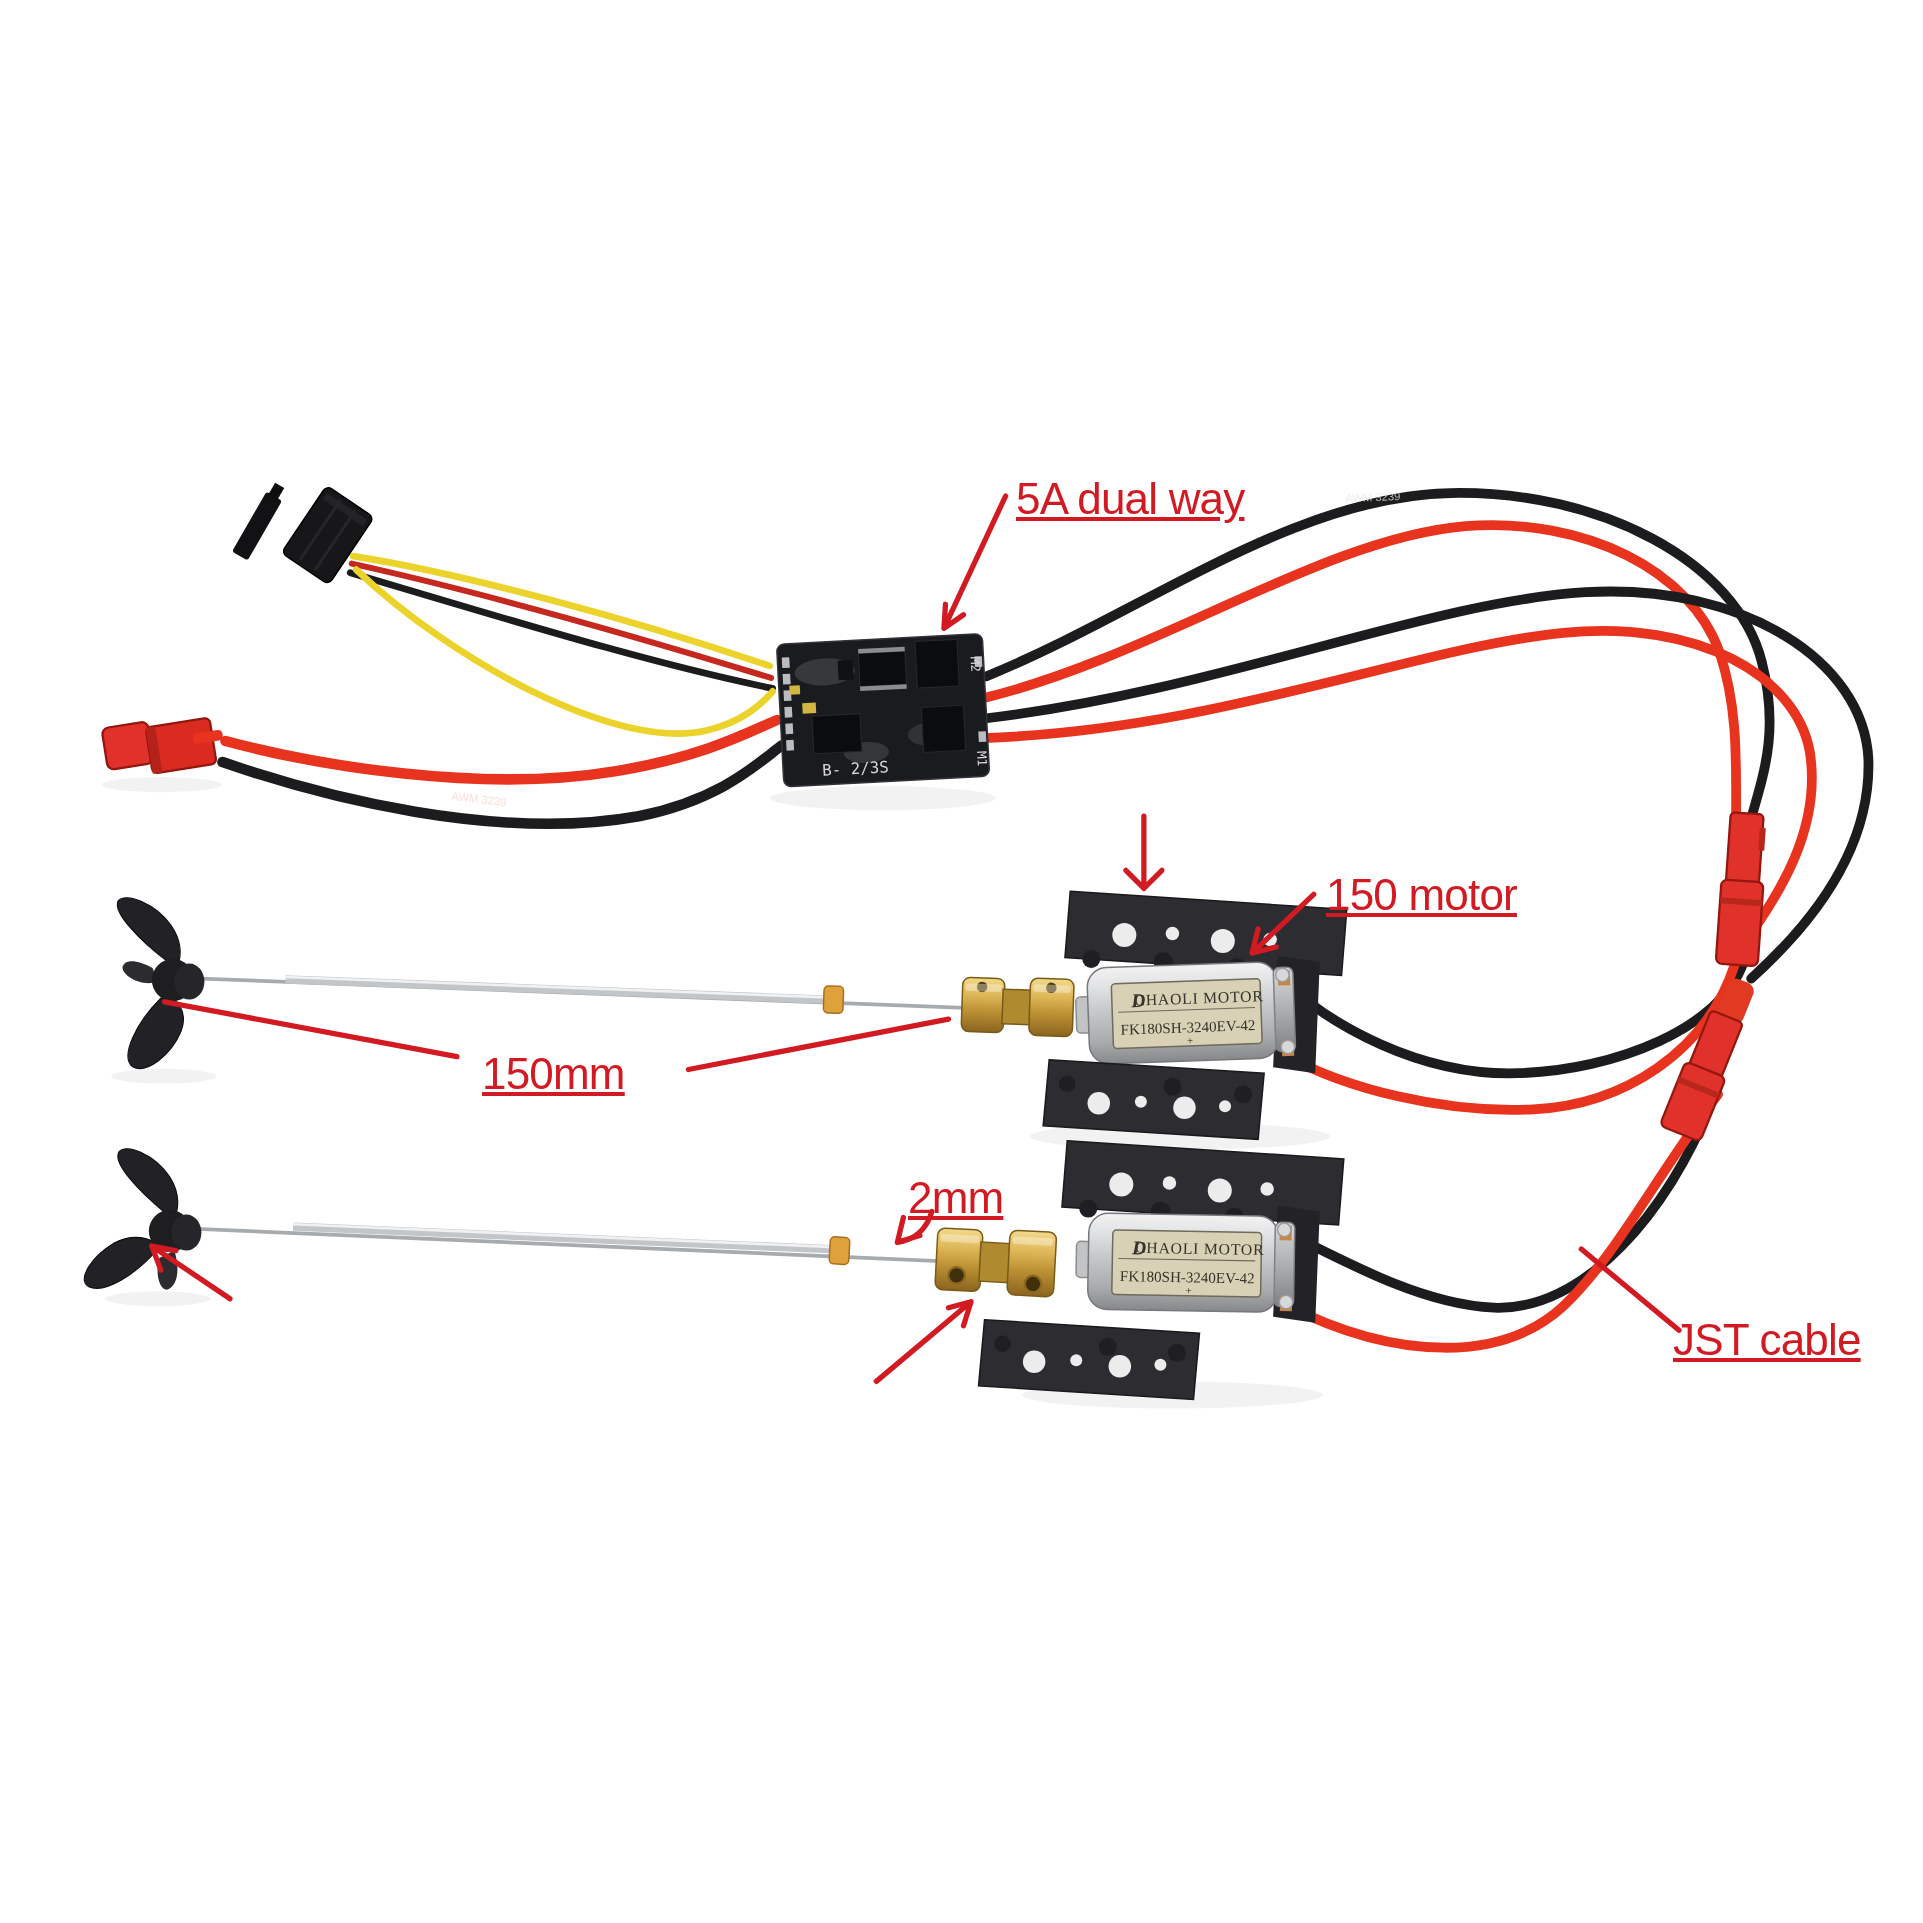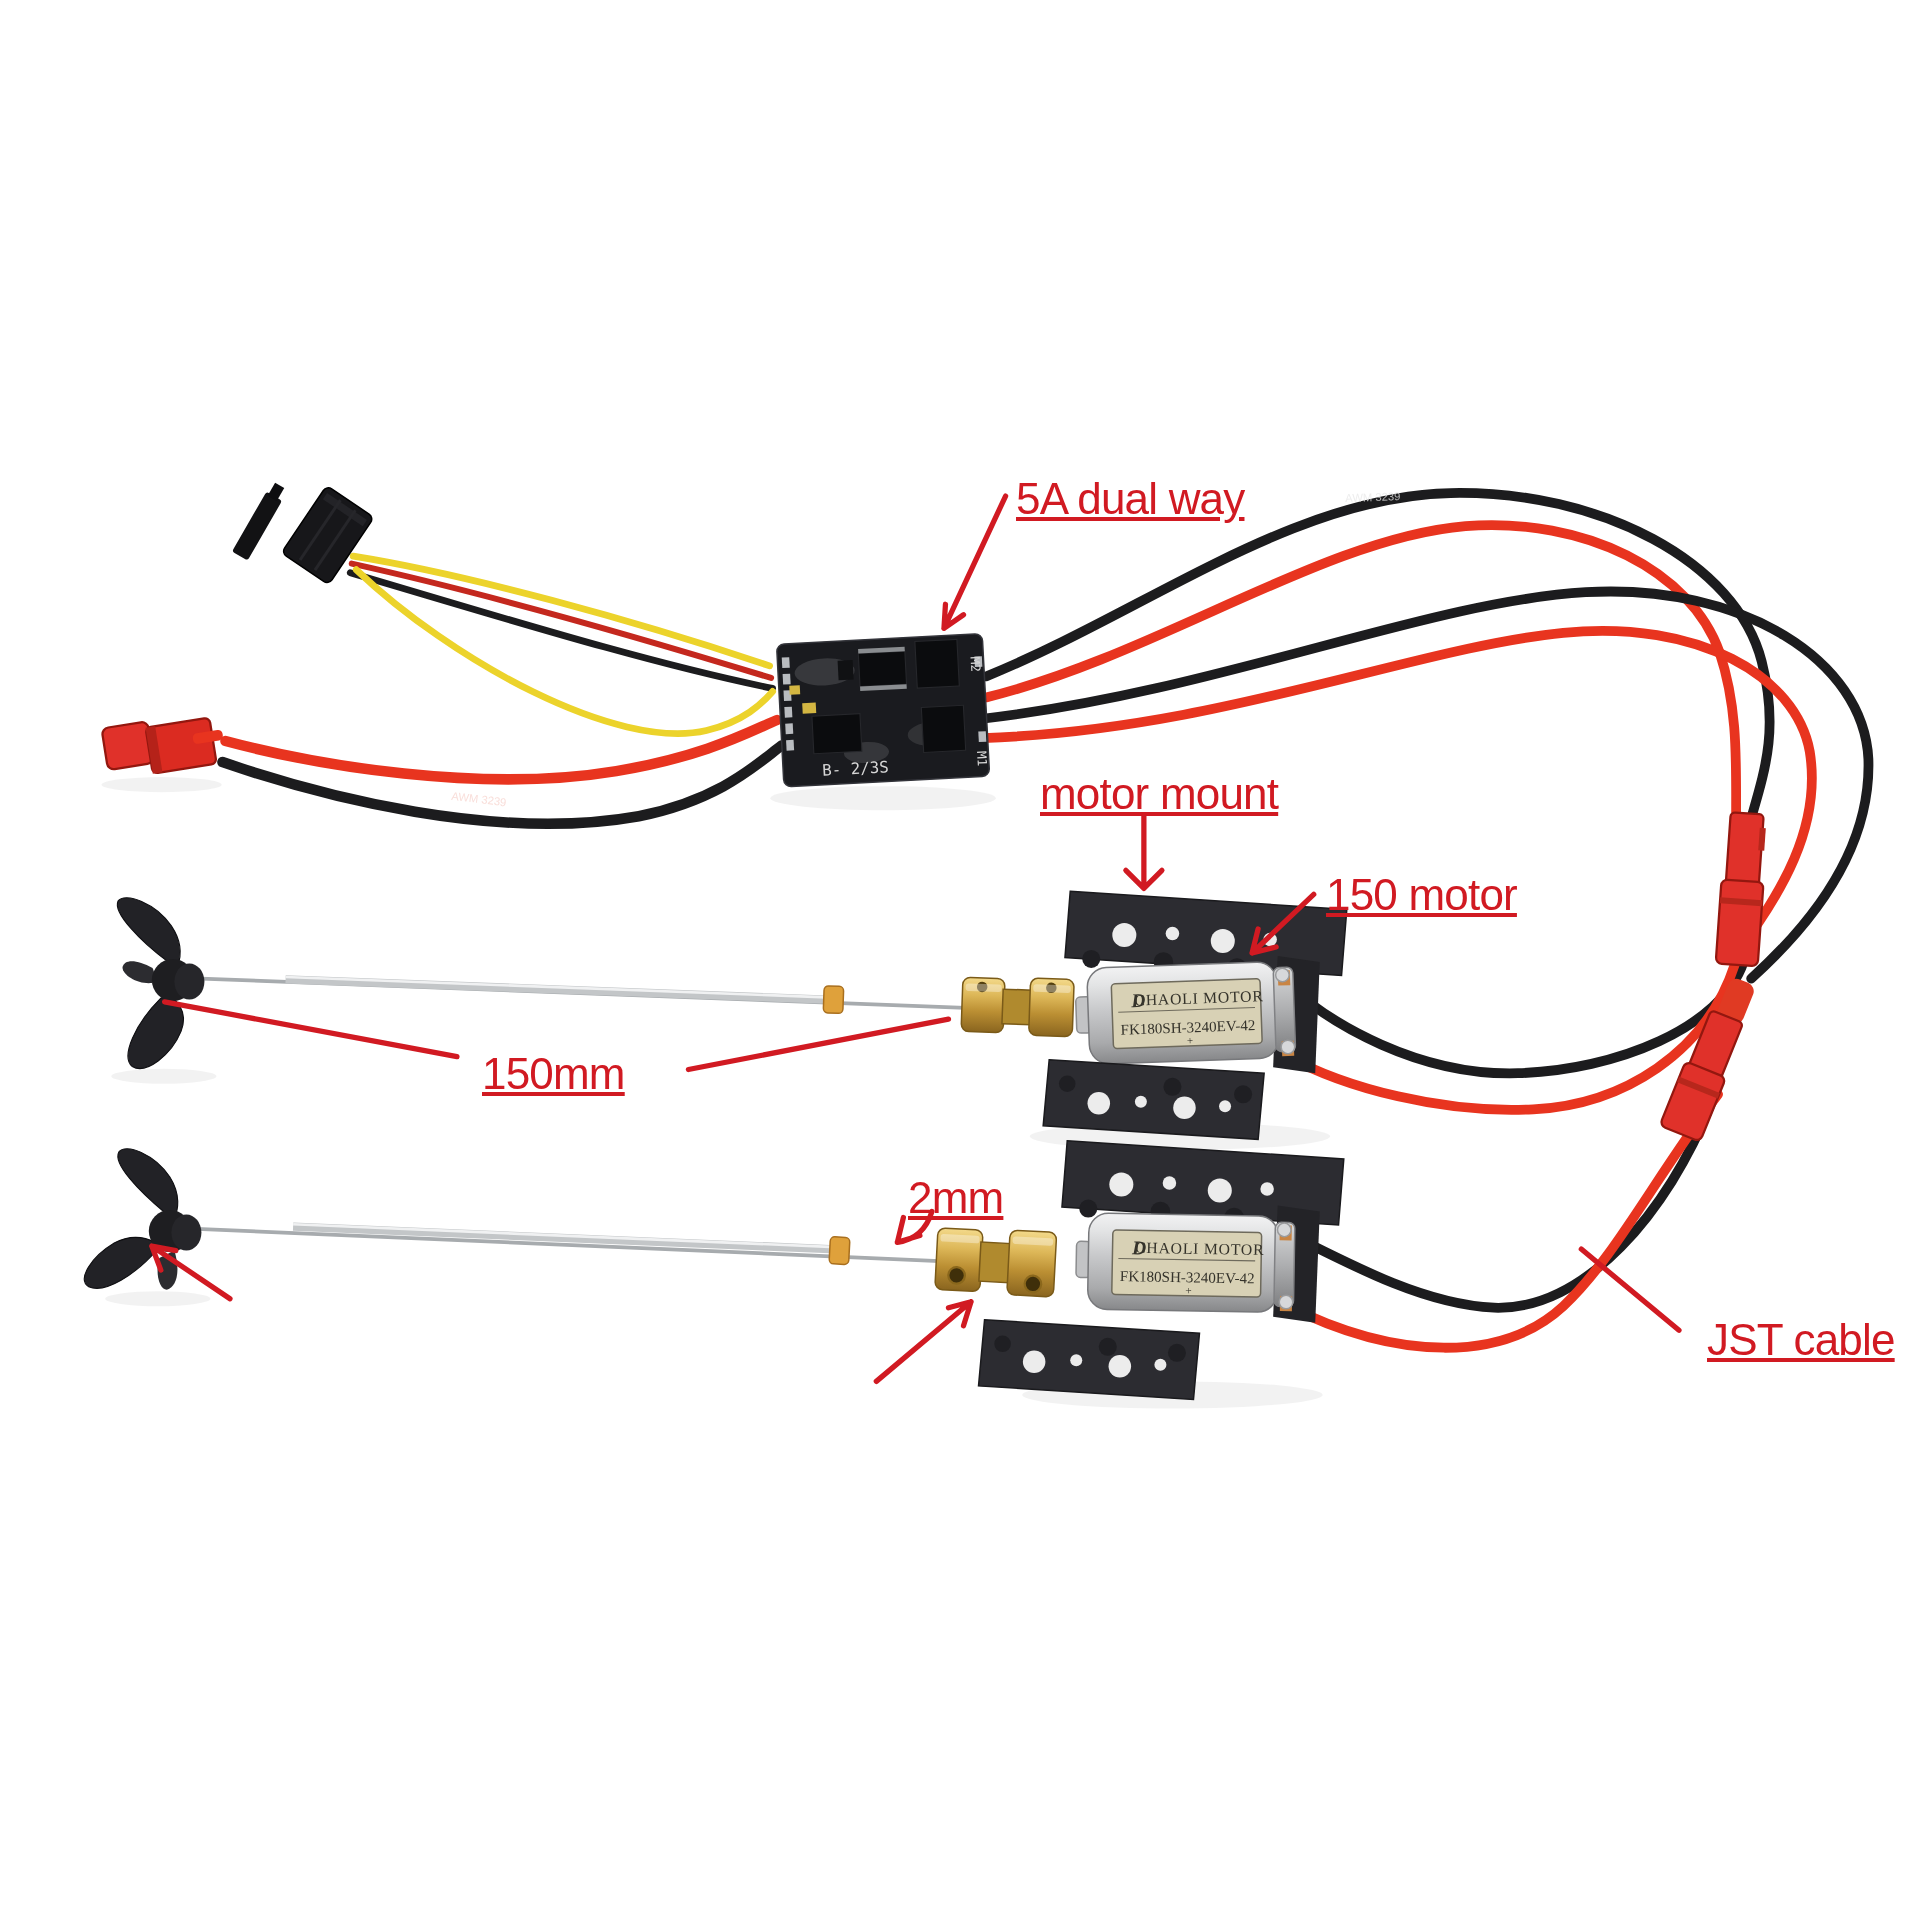--- a/index.html
+++ b/index.html
@@ -282,20 +282,19 @@
     <path class="arrow" d="M1240,1612 C1232,1638 1216,1650 1194,1653 M1194,1653 L1202,1620 M1194,1653 L1224,1644"></path>
     <path class="arrow" d="M306,1728 L202,1658 M202,1658 L234,1664 M202,1658 L214,1690"></path>
     <path class="arrow" d="M1166,1838 L1292,1732 M1292,1732 L1262,1740 M1292,1732 L1282,1764"></path>
     <path class="arrow" d="M2234,1770 L2104,1662"></path>
   </g>
 </svg>
 
 <div class="label" style="left:1016px;top:464px;">
   <div>5A dual way</div>
 </div>
-<div class="label" style="left:1040px;top:759px;">motor mount</div>
 <div class="label" style="left:1326px;top:860px;">150 motor</div>
 <div class="label" style="left:482px;top:1039px;">150mm</div>
 <div class="label" style="left:908px;top:1163px;">2mm</div>
-<div class="label" style="left:1673px;top:1305px;margin-left:34px;">JST cable</div>
+<div class="label" style="left:1673px;top:1305px;">JST cable</div>
 
 </div>
 
 
 </body></html>

